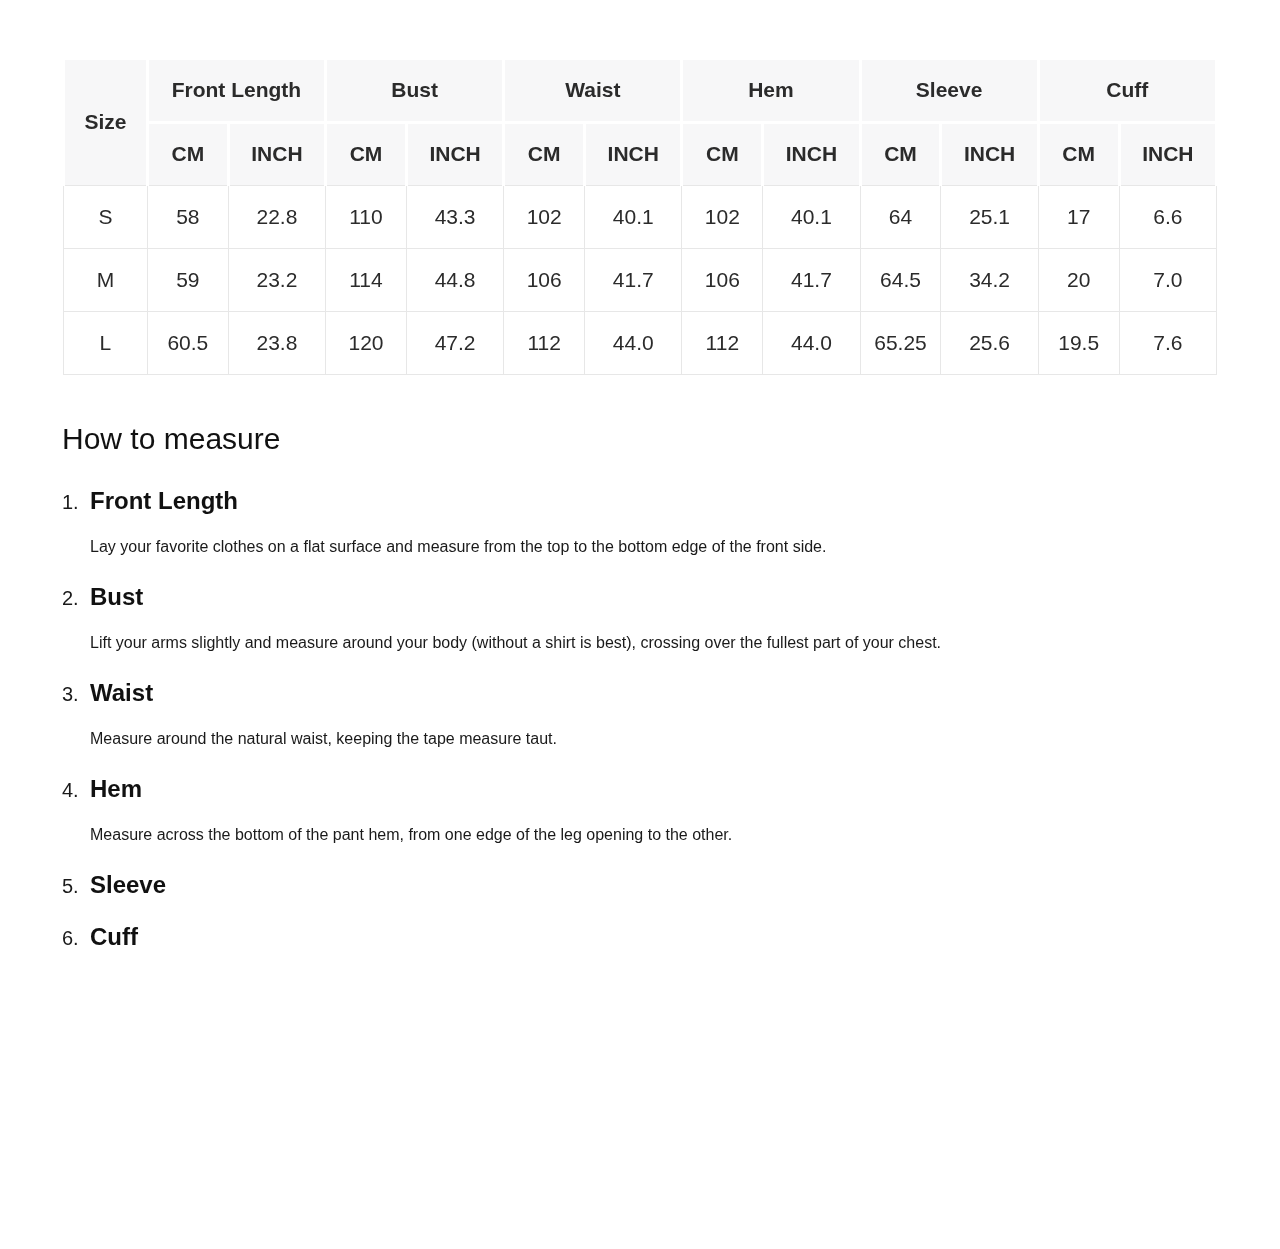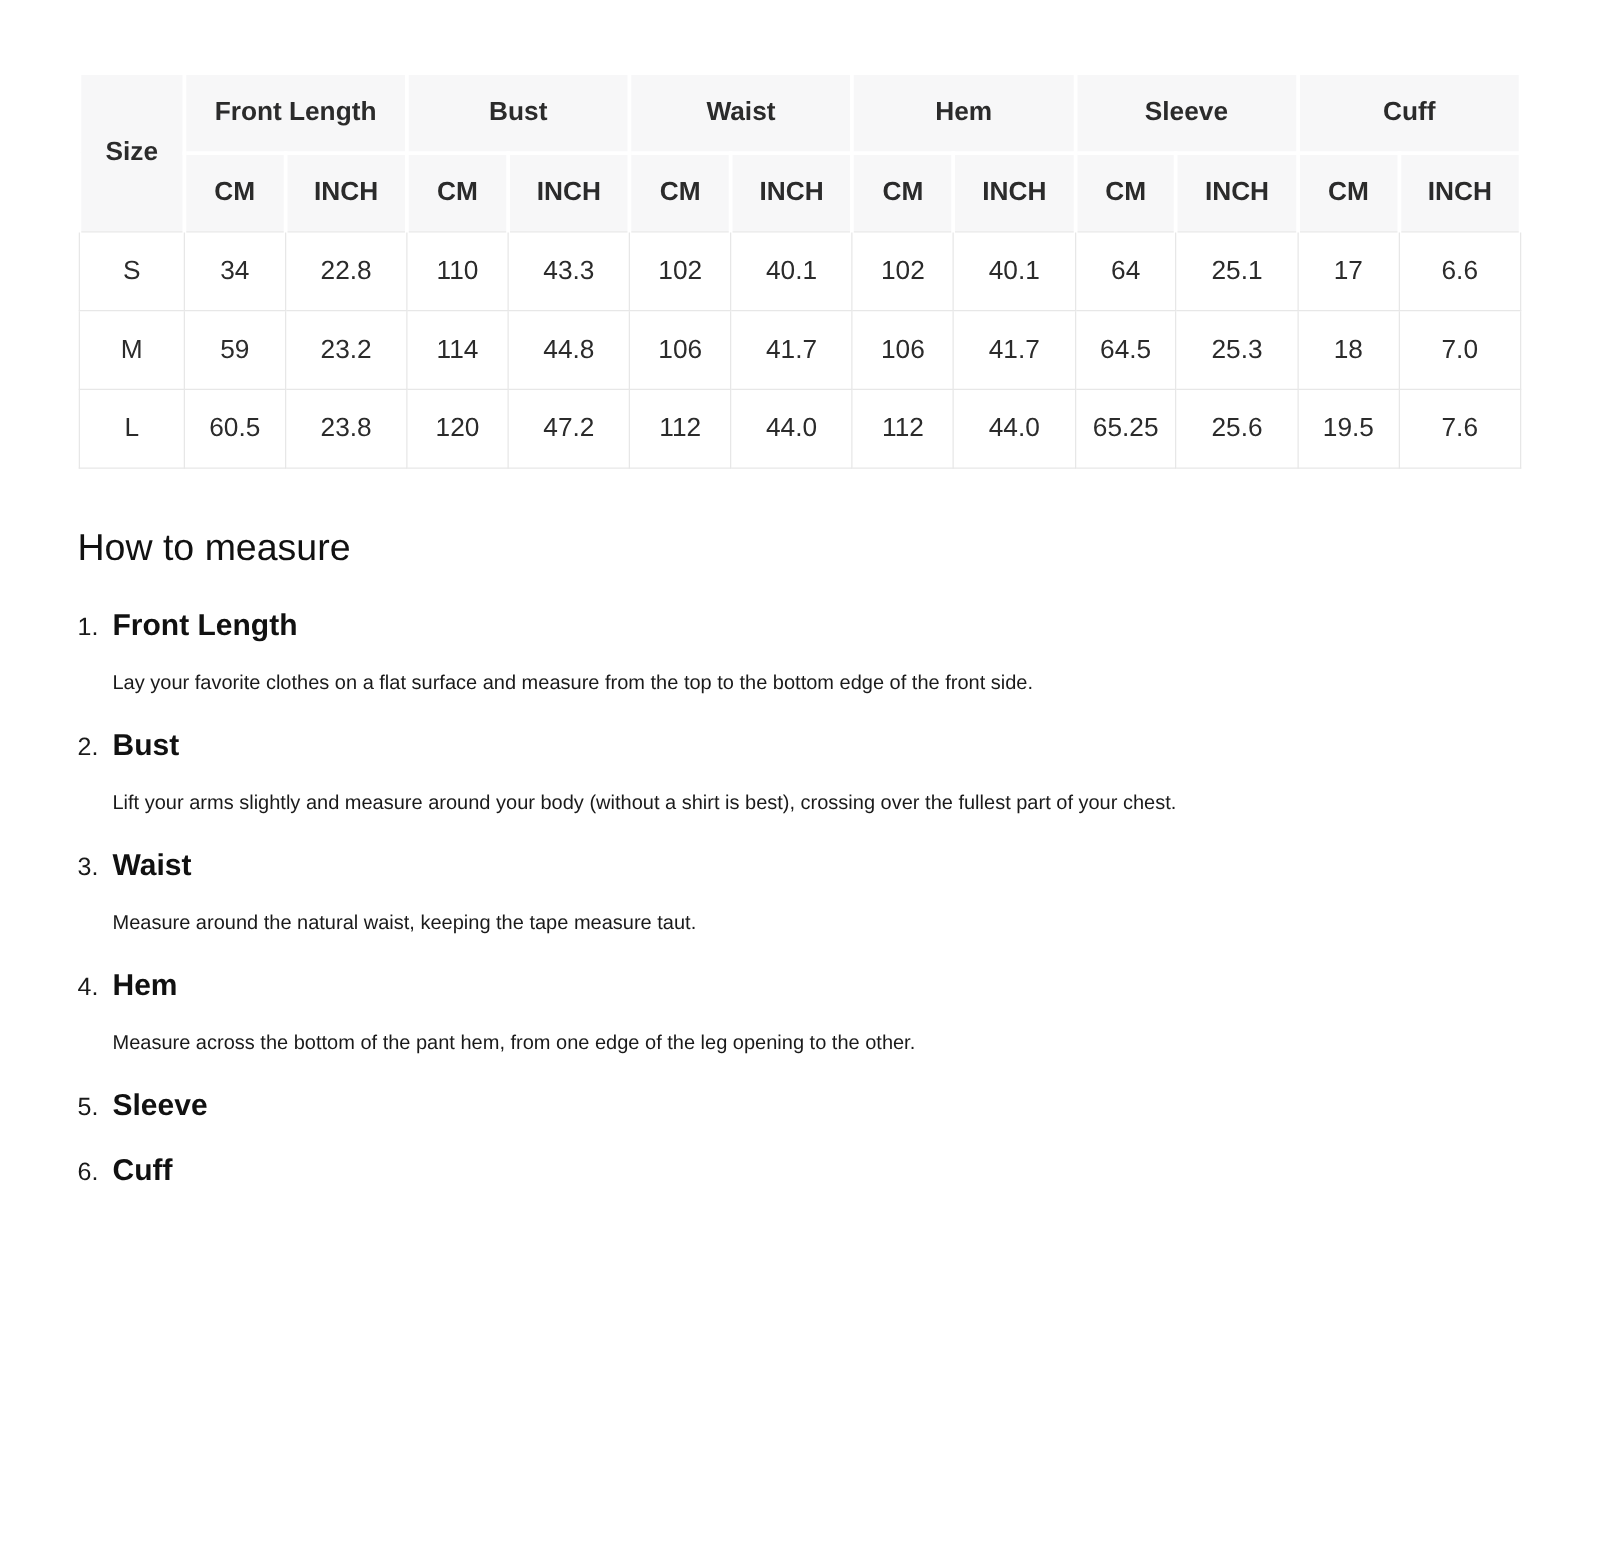--- a/index.html
+++ b/index.html
@@ -147,21 +147,21 @@
         <th>INCH</th>
         <th>CM</th>
         <th>INCH</th>
         <th>CM</th>
         <th>INCH</th>
       </tr>
     </thead>
     <tbody>
       <tr>
         <td>S</td>
-        <td>34</td>
+        <td>58</td>
         <td>22.8</td>
         <td>110</td>
         <td>43.3</td>
         <td>102</td>
         <td>40.1</td>
         <td>102</td>
         <td>40.1</td>
         <td>64</td>
         <td>25.1</td>
         <td>17</td>
@@ -171,22 +171,22 @@
         <td>M</td>
         <td>59</td>
         <td>23.2</td>
         <td>114</td>
         <td>44.8</td>
         <td>106</td>
         <td>41.7</td>
         <td>106</td>
         <td>41.7</td>
         <td>64.5</td>
-        <td>25.3</td>
-        <td>18</td>
+        <td>34.2</td>
+        <td>20</td>
         <td>7.0</td>
       </tr>
       <tr>
         <td>L</td>
         <td>60.5</td>
         <td>23.8</td>
         <td>120</td>
         <td>47.2</td>
         <td>112</td>
         <td>44.0</td>

